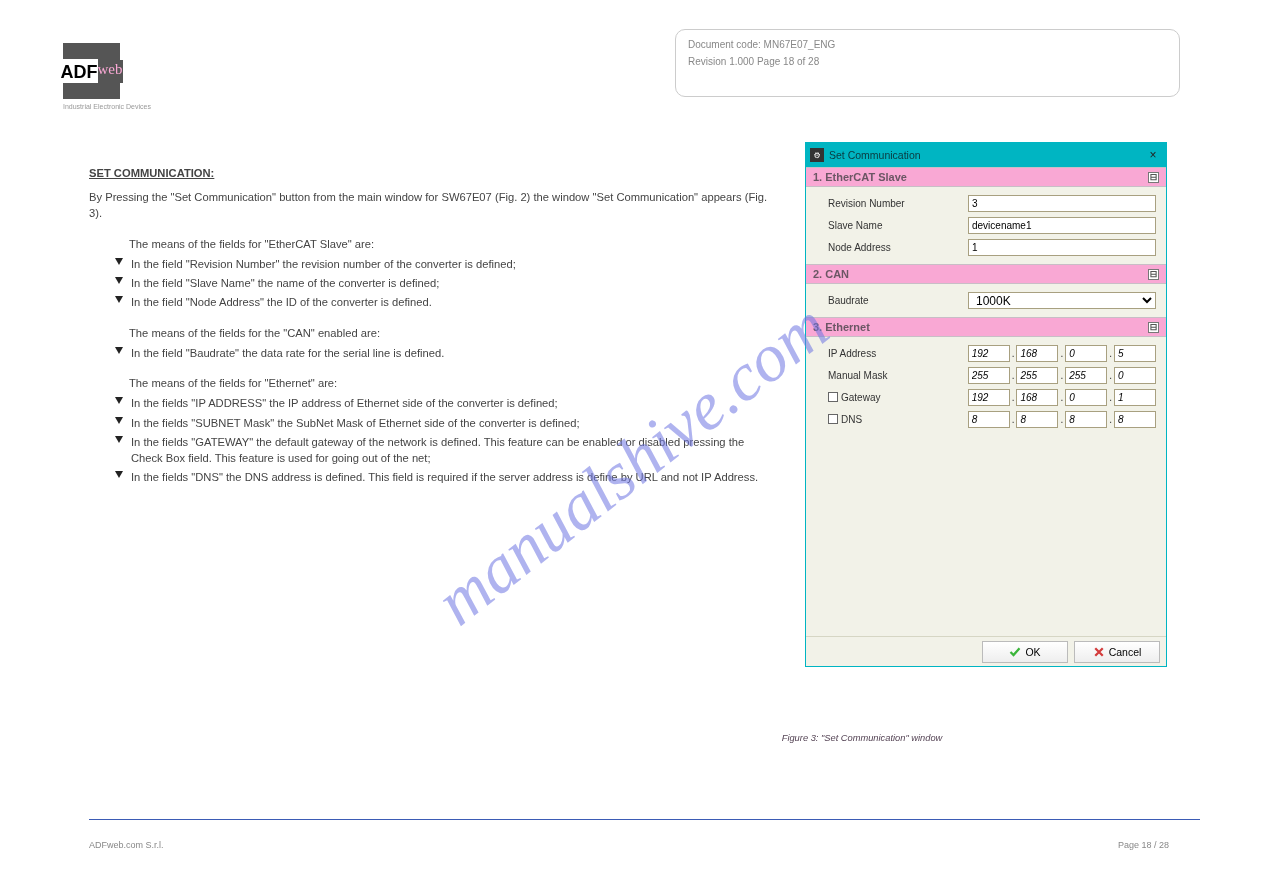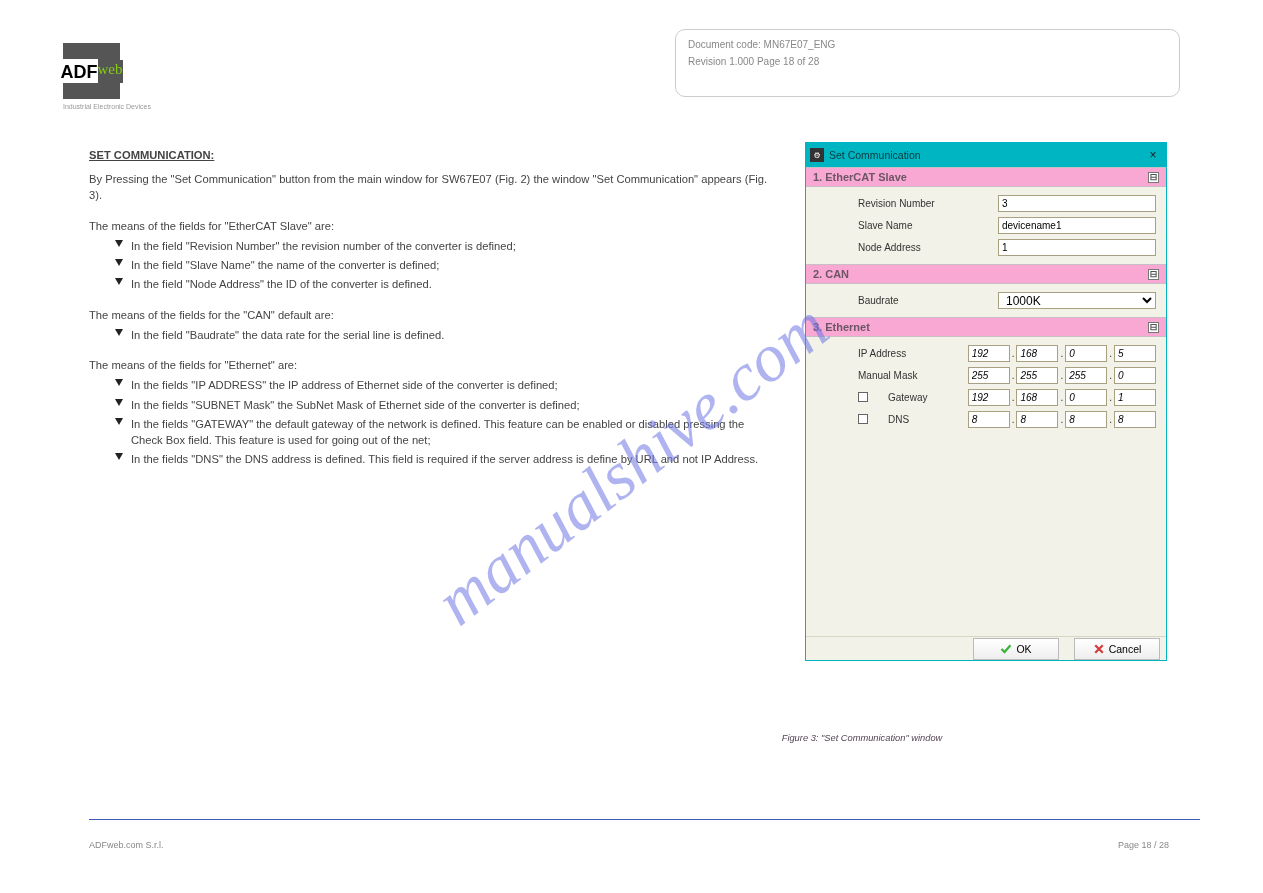--- a/index.html
+++ b/index.html
@@ -37,21 +37,21 @@
     color: #000;
     background: #fff;
     width: 100%;
     text-align: center;
     line-height: 1;
     padding: 4px 0 2px 0;
   }
   .logo-bot {
     font-family: serif;
     font-size: 15px;
-    color: #84cc16;
+    color: #f9a8d4;
     background: #555;
     line-height: 1;
     padding: 2px 0 6px 0;
     width: 100%;
     text-align: center;
   }
   .logo-sub {
     position: absolute;
     left: 0;
     top: 60px;
@@ -72,35 +72,35 @@
     line-height: 1.35;
     color: #666;
   }
   .header-box .line1 { font-size: 10px; color: #555; margin-bottom: 3px; }
   .header-box .line2 { font-size: 10px; color: #888; margin-bottom: 3px; }
   .header-box .line3 { font-size: 10px; color: #888; }
 
   .body-text {
     position: absolute;
     left: 26px;
-    top: 104px;
+    top: 122px;
     width: 690px;
     font-size: 11.2px;
     line-height: 1.45;
     color: #444;
   }
   .sect-heading {
     font-size: 11.2px;
     font-weight: bold;
     text-decoration: underline;
     color: #444;
     margin-bottom: 8px;
   }
   .para { margin-bottom: 14px; }
-  .subhead { margin-top: 6px; margin-bottom: 4px; }
+  .subhead { margin-top: 6px; margin-bottom: 4px; margin-left: 40px; }
   .bullet-row {
     display: flex;
     align-items: flex-start;
     margin-left: 24px;
     margin-bottom: 3px;
   }
   .bullet-icon {
     width: 10px;
     height: 10px;
     margin-right: 8px;
@@ -243,36 +243,35 @@
     align-items: center;
     justify-content: center;
     font-size: 9px;
     line-height: 1;
     background: #fff;
     color: #555;
     cursor: pointer;
   }
   .section-body {
     padding: 5px 10px 6px 22px;
-    margin-left: 30px;
   }
   .form-row {
     display: flex;
     align-items: center;
     height: 22px;
     font-size: 10px;
     color: #333;
   }
   .form-label {
     width: 140px;
   }
   .form-label.chk {
     display: flex;
     align-items: center;
-    gap: 20px;
+    gap: 3px;
   }
   .chk-box {
     width: 10px;
     height: 10px;
     border: 1px solid #666;
     background: #fff;
   }
   .text-input {
     flex: 1;
     height: 17px;
@@ -308,28 +307,28 @@
   }
   .ip-dot {
     margin: 0 2px;
     font-size: 10px;
     color: #333;
   }
   .dialog-filler {
     height: 200px;
   }
   .button-bar {
-    height: 24px;
+    height: 30px;
     border-top: 1px solid #d6d6c4;
     background: #f2f2e8;
     display: flex;
     justify-content: flex-end;
     align-items: center;
     padding: 0 6px;
-    gap: 15px;
+    gap: 6px;
   }
   .dlg-btn {
     width: 86px;
     height: 22px;
     border: 1px solid #bbb;
     background: linear-gradient(#fff, #eee);
     font-size: 10.5px;
     display: flex;
     align-items: center;
     justify-content: center;
@@ -372,21 +371,21 @@
     </div>
     <div class="bullet-row">
       <span class="bullet-icon"></span>
       <span class="bullet-text">In the field "Slave Name" the name of the converter is defined;</span>
     </div>
     <div class="bullet-row">
       <span class="bullet-icon"></span>
       <span class="bullet-text">In the field "Node Address" the ID of the converter is defined.</span>
     </div>
 
-    <div class="subhead" style="margin-top:14px">The means of the fields for the "CAN" default are:</div>
+    <div class="subhead" style="margin-top:14px">The means of the fields for the "CAN" enabled are:</div>
     <div class="bullet-row">
       <span class="bullet-icon"></span>
       <span class="bullet-text">In the field "Baudrate" the data rate for the serial line is defined.</span>
     </div>
 
     <div class="subhead" style="margin-top:14px">The means of the fields for "Ethernet" are:</div>
     <div class="bullet-row">
       <span class="bullet-icon"></span>
       <span class="bullet-text">In the fields "IP ADDRESS" the IP address of Ethernet side of the converter is defined;</span>
     </div>

